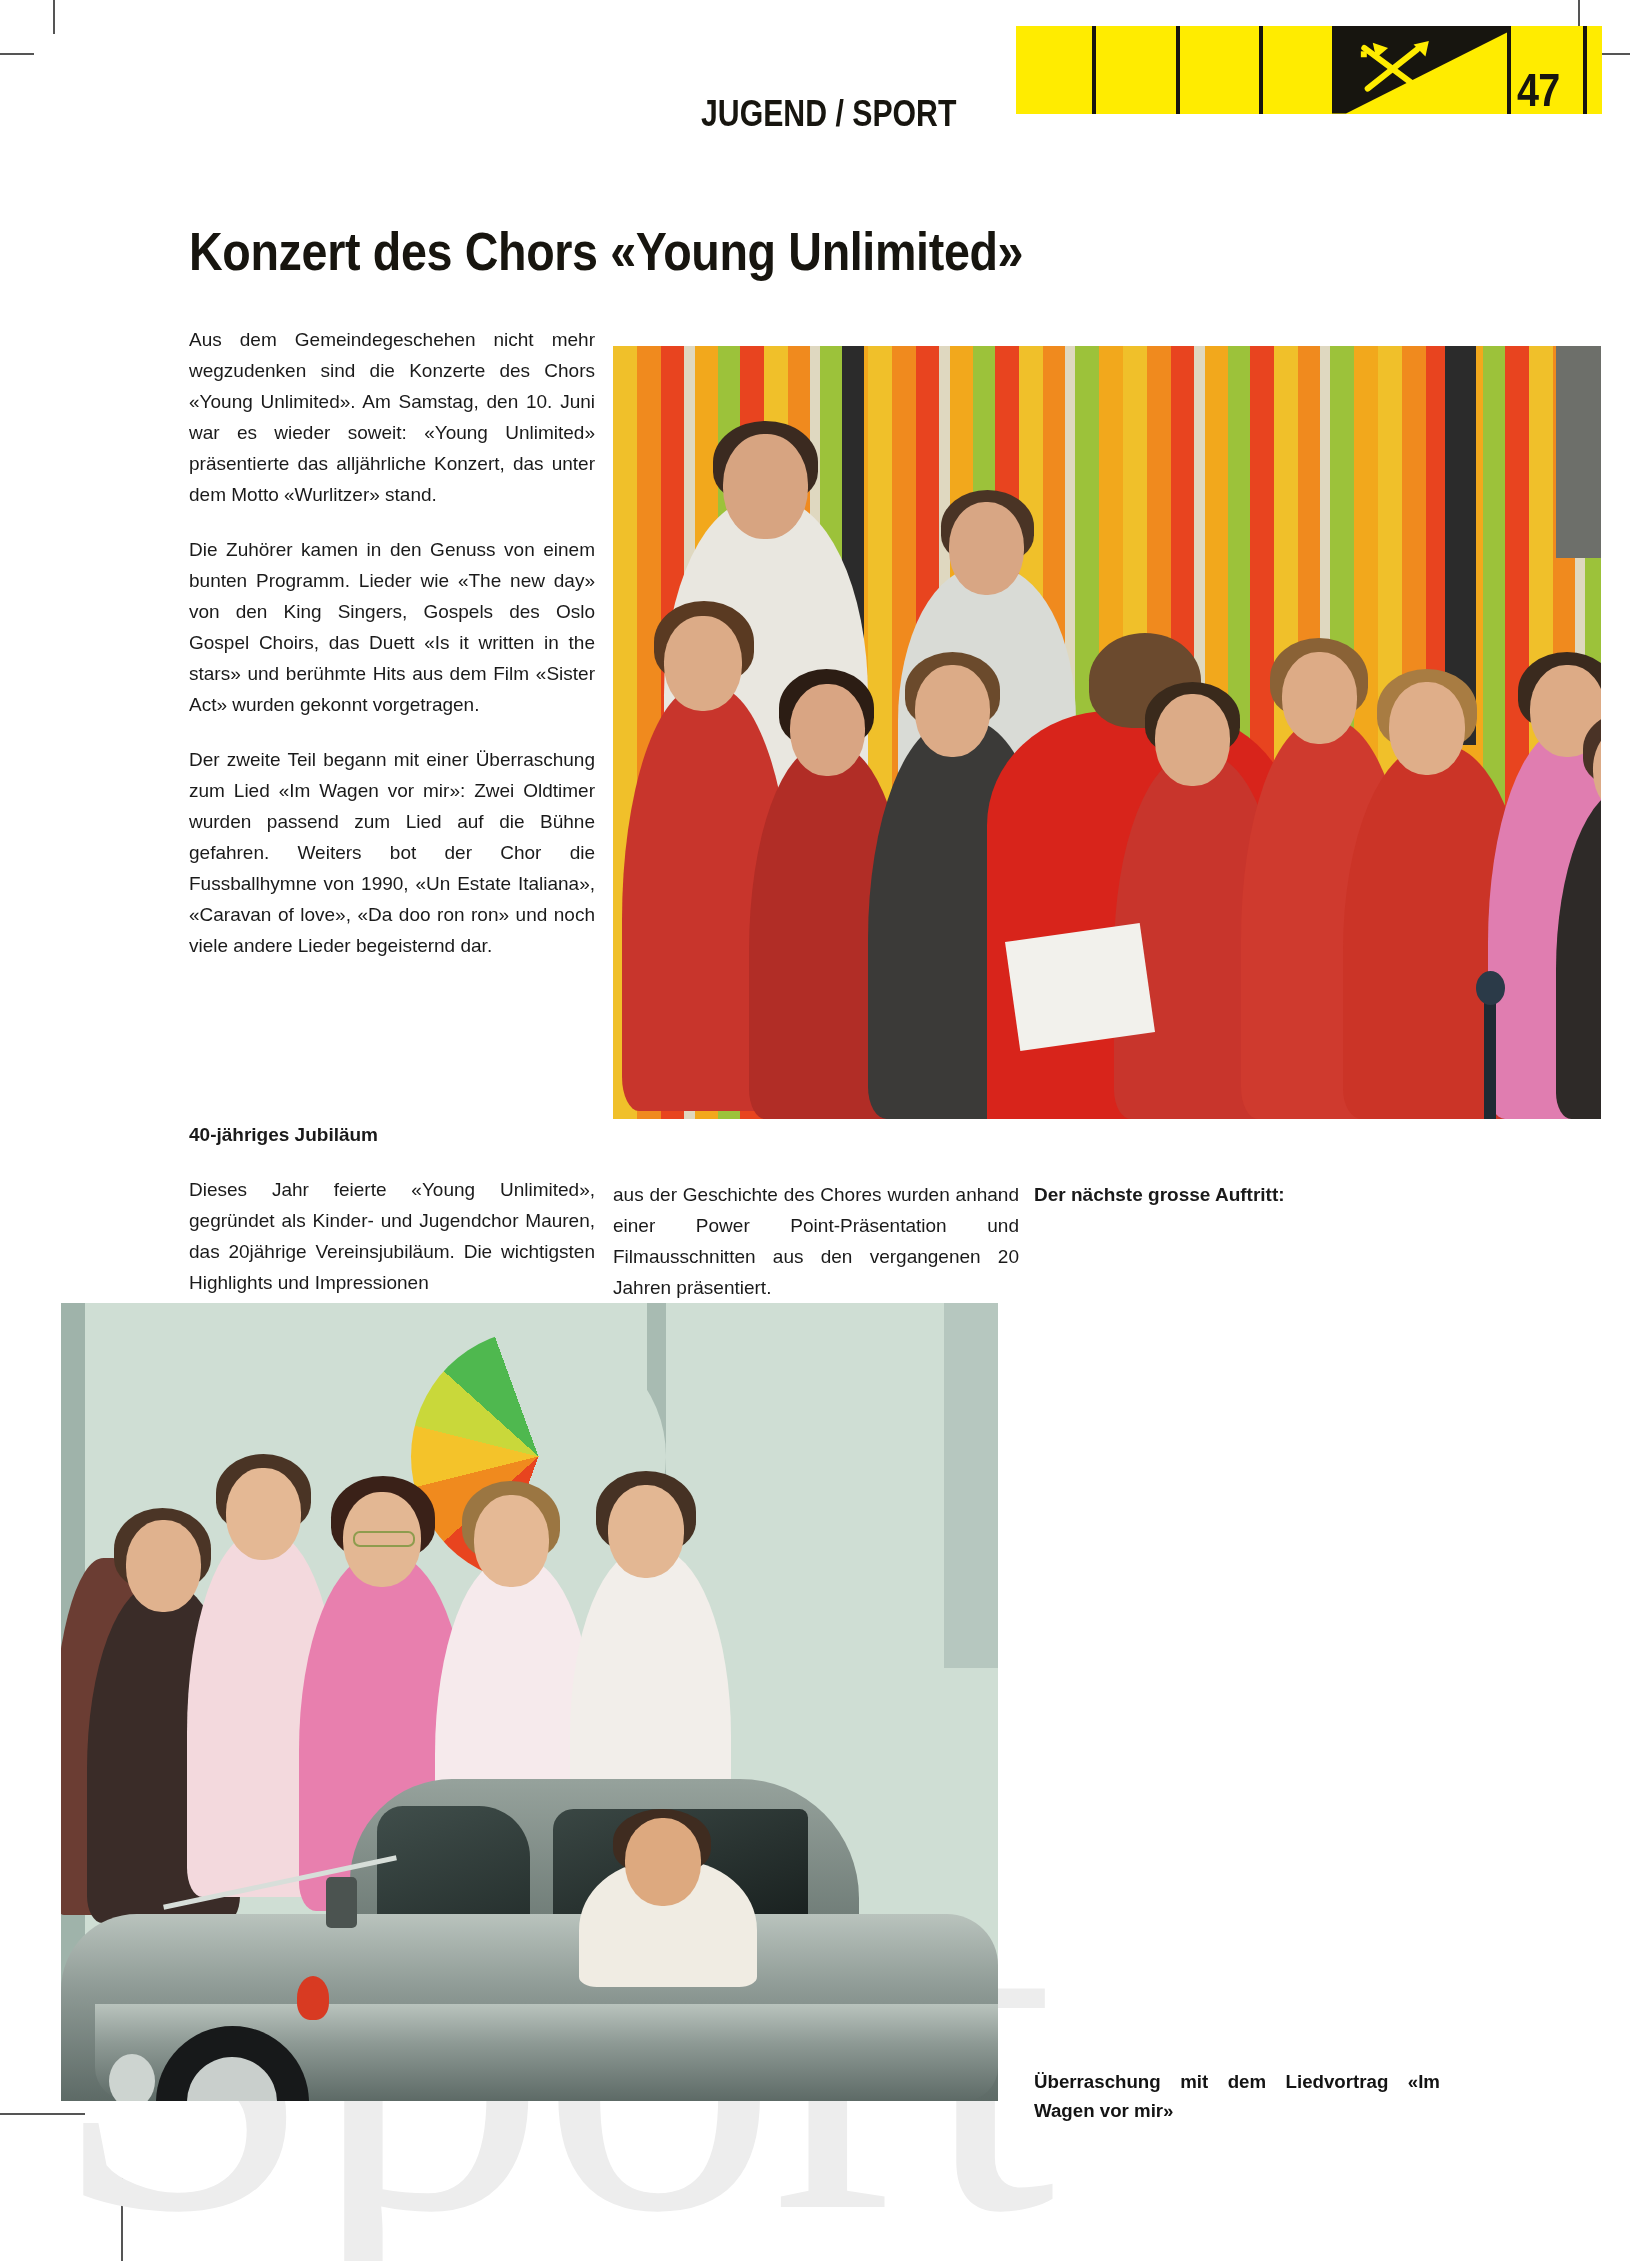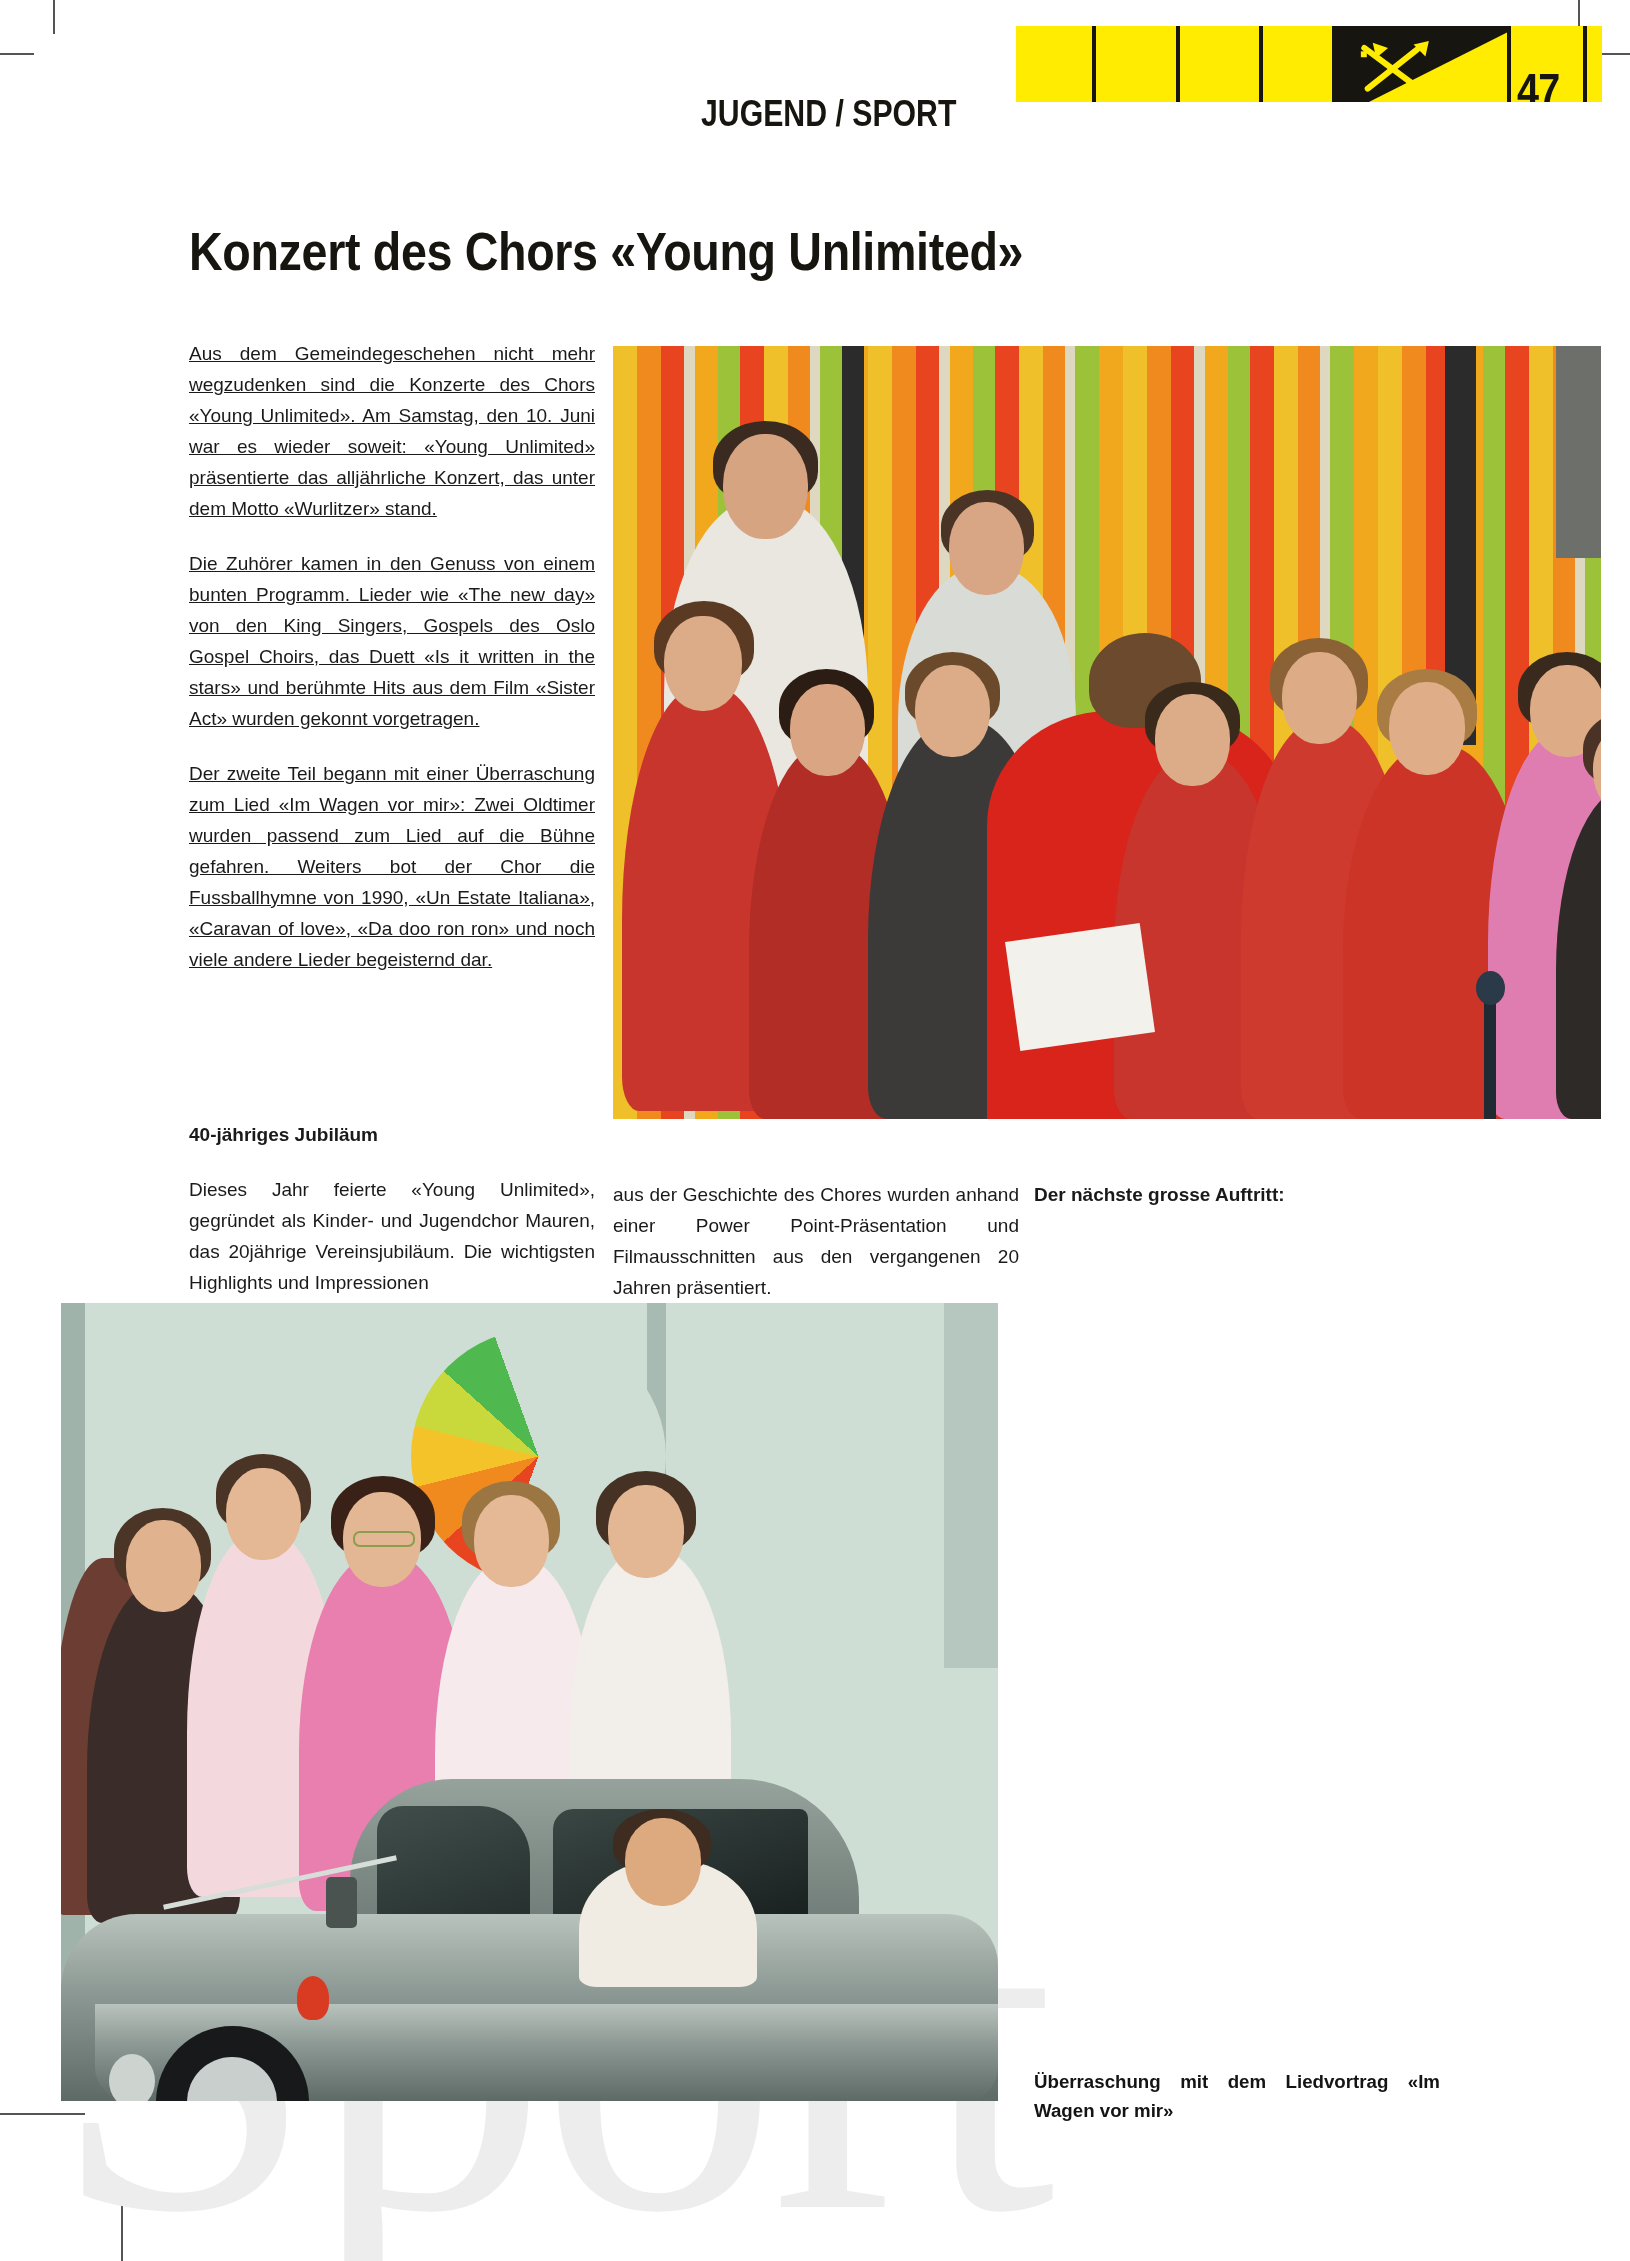--- a/index.html
+++ b/index.html
@@ -26,21 +26,21 @@
   .crop-tr-h { left: 1596px; top: 53px; width: 34px; height: 1.7px; }
   .crop-bl-v { left: 121px; top: 2178px; width: 1.7px; height: 83px; }
   .crop-bl-h { left: 0; top: 2113px; width: 85px; height: 1.7px; }
 
   
   #header-band {
     position: absolute;
     left: 1016px;
     top: 25.5px;
     width: 586px;
-    height: 76px;
+    height: 88px;
     background: #FFEC00;
     overflow: hidden;
   }
   .band-div {
     position: absolute;
     top: 0;
     width: 4.2px;
     height: 88px;
     background: #17150f;
   }
@@ -108,21 +108,21 @@
     text-justify: inter-word;
   }
   .col p { margin: 0 0 24px 0; }
   .col p:last-child { margin-bottom: 0; }
   .sub {
     font-weight: bold;
     margin: 0 0 22px 0;
     text-align: left;
   }
 
-  #col-left-top   { left: 189px; top: 338px;  width: 406px; text-decoration: underline; }
+  #col-left-top   { left: 189px; top: 324px;  width: 406px; }
   #col-a-bottom   { left: 189px; top: 1119px; width: 406px; }
   #col-b-bottom   { left: 613px; top: 1179px; width: 406px; }
   #col-c-bottom   { left: 1034px; top: 1179px; width: 406px; }
 
   
   .photo {
     position: absolute;
     overflow: hidden;
     background: #222;
   }

